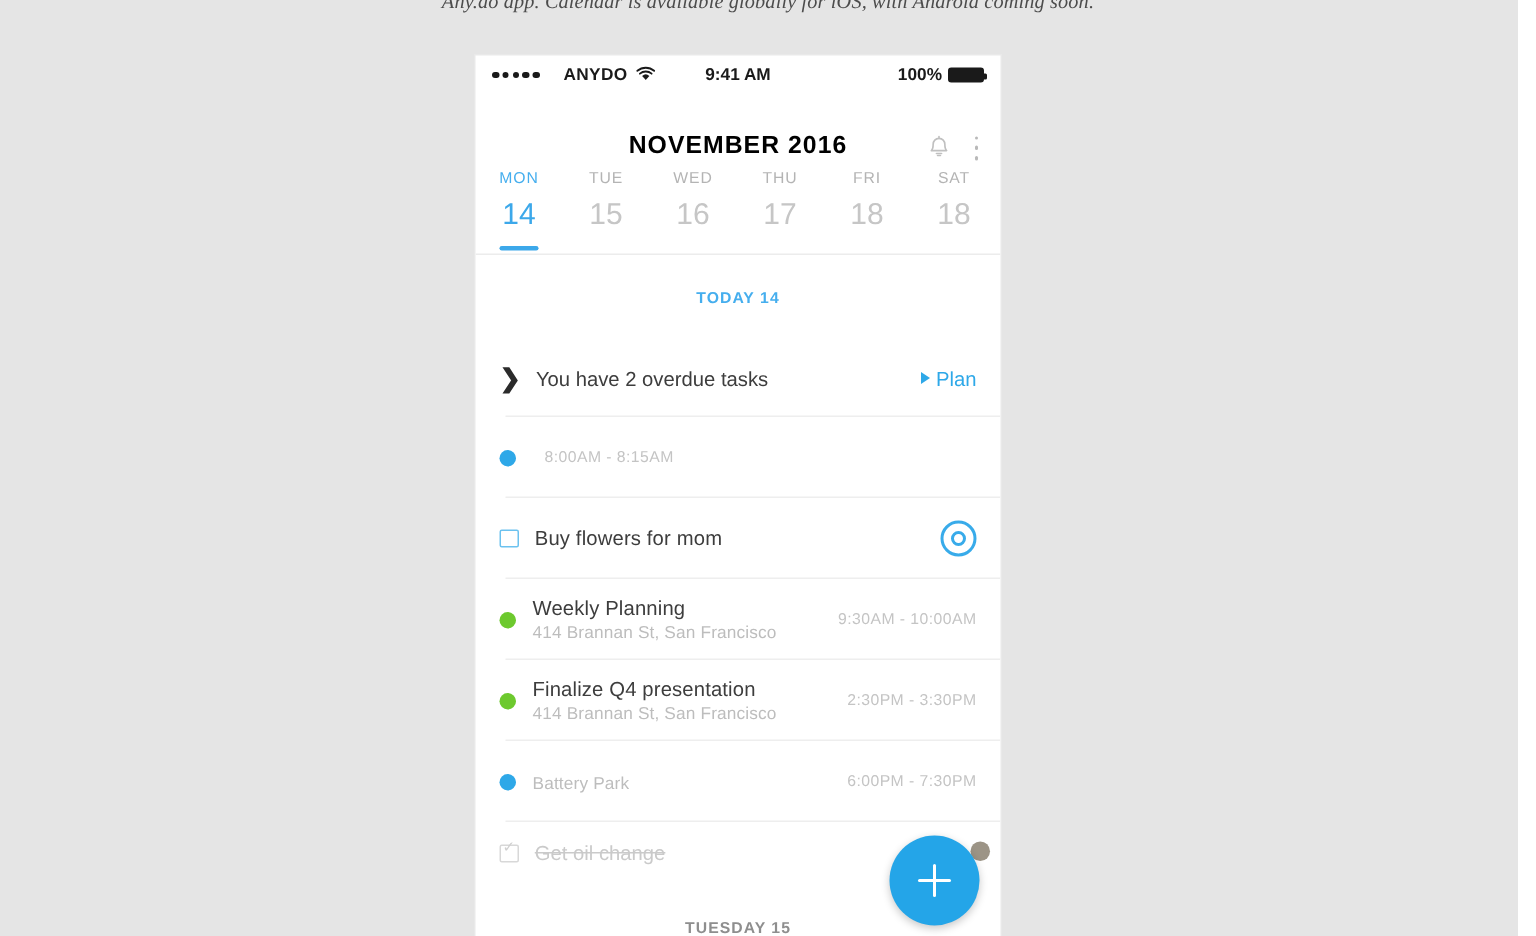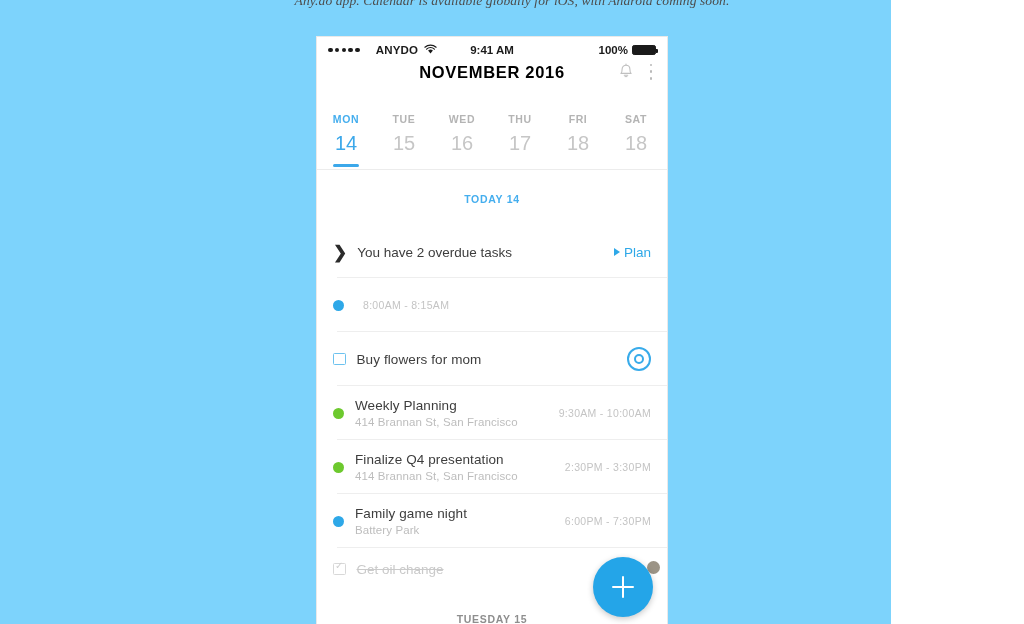--- a/index.html
+++ b/index.html
@@ -5,23 +5,23 @@
   * { box-sizing: border-box; margin: 0; padding: 0; }
   html, body {
     width: 1024px;
     height: 624px;
     background: #ffffff;
     font-family: "Liberation Sans", sans-serif;
     overflow: hidden;
   }
   #page {
     position: relative;
-    width: 891px;
+    width: 1012px;
     height: 624px;
-    background: #7dd3fc;
+    background: #e5e5e5;
   }
 
   
   .caption {
     position: absolute;
     top: -7px;
     left: 0;
     width: 1024px;
     text-align: center;
     font-size: 13.5px;
@@ -80,21 +80,21 @@
   }
   .battery::after {
     content: ""; position: absolute; right: -3.4px; top: 2.8px;
     width: 2.2px; height: 4.4px; background: #1a1a1a; border-radius: 0 1px 1px 0;
   }
 
   
   .navbar {
     height: 44px;
     display: flex;
-    align-items: flex-start;
+    align-items: flex-end;
     padding: 0 14px;
     position: relative;
   }
   .nav-title {
     position: absolute; left: 0; right: 0; text-align: center;
     font-size: 16.5px; font-weight: bold; letter-spacing: .7px;
   }
   .icon-btn { display: flex; align-items: center; justify-content: center; cursor: pointer; }
   .nav-right { margin-left: auto; display: flex; align-items: center; gap: 15px; z-index: 2; }
   .nav-left { z-index: 2; }
@@ -116,21 +116,21 @@
     height: 62px;
   }
   .day {
     flex: 0 0 58px;
     text-align: center;
     position: relative;
     padding-top: 4px;
     cursor: pointer;
   }
   .day .dow {
-    font-size: 10.5px; font-weight: bold; color: #b4b4b4; letter-spacing: .6px;
+    font-size: 10.5px; font-weight: normal; color: #b4b4b4; letter-spacing: .6px;
   }
   .day .num {
     font-size: 20px; color: #c6c6c6; margin-top: 7px; font-weight: normal;
   }
   .day.active .dow { color: #45aeee; }
   .day.active .num { color: #3ca8ea; font-weight: normal; }
   .day.active .underline {
     position: absolute; bottom: 2px; left: 50%; transform: translateX(-50%);
     width: 26px; height: 2.6px; background: #3ca8ea; border-radius: 2px;
   }
@@ -391,21 +391,20 @@
           </span>
           <span class="row-time">2:30PM - 3:30PM</span>
         </div>
         <span class="hairline"></span>
       </div>
 
       <div class="row">
         <div class="row-inner">
           <span class="bullet blue"></span>
           <span class="row-body">
-            <div class="row-title">Family game night</div>
             <div class="row-sub">Battery Park</div>
           </span>
           <span class="row-time">6:00PM - 7:30PM</span>
         </div>
         <span class="hairline"></span>
       </div>
 
       <div class="row" style="min-height:42px;">
         <div class="row-inner" style="min-height:42px;">
           <span class="checkbox done"></span>

